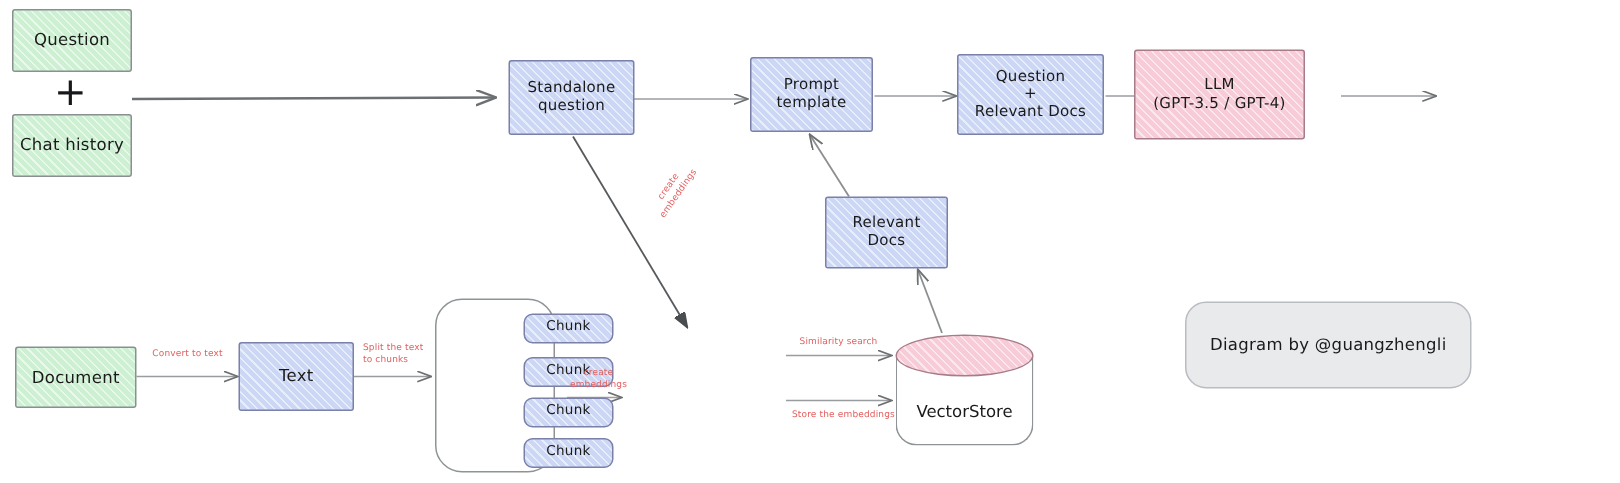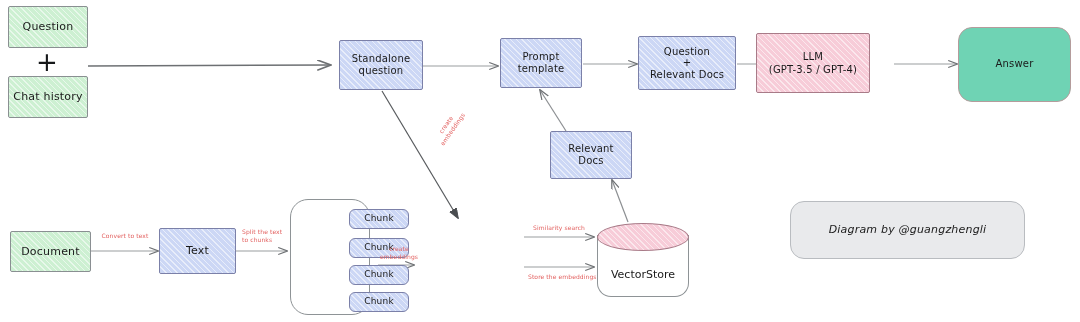--- a/index.html
+++ b/index.html
@@ -184,23 +184,20 @@
     <span class="lbl">Question
 +
 Relevant Docs</span>
   </div>
 
   <div class="node hatch-pink t10" style="left:756px;top:33px;width:114px;height:60px;white-space:pre-line;line-height:1.3;">
     <span class="lbl">LLM
 (GPT-3.5 / GPT-4)</span>
   </div>
 
-  <div class="node solid-teal t10" style="left:958px;top:27px;width:113px;height:75px;border-radius:14px;">
-    <span class="lbl">Answer</span>
-  </div>
 
   <div class="node hatch-blue t10" style="left:550px;top:131px;width:82px;height:48px;white-space:pre-line;">
     <span class="lbl">Relevant
 Docs</span>
   </div>
 
   <div class="elabel rot" style="left:432px;top:138px;">create
 embeddings</div>
 
   <div class="node hatch-green t11" style="left:10px;top:231px;width:81px;height:41px;">
@@ -238,17 +235,17 @@
   <div class="elabel" style="left:528px;top:224px;width:62px;">Similarity search</div>
 
   <div class="elabel" style="left:528px;top:273px;width:68px;">Store the embeddings</div>
 
   <div class="cyl" style="left:597px;top:223px;width:92px;height:74px;">
     <div class="body"></div>
     <div class="top"></div>
     <div class="cyl-lbl">VectorStore</div>
   </div>
 
-  <div class="node plain-gray t11" style="left:790px;top:201px;width:235px;height:58px;border-radius:14px;font-style:italic;">
+  <div class="node plain-gray t11" style="left:790px;top:201px;width:191px;height:58px;border-radius:14px;">
     <span class="lbl">Diagram by @guangzhengli</span>
   </div>
 
 </div>
 
 </body></html>

